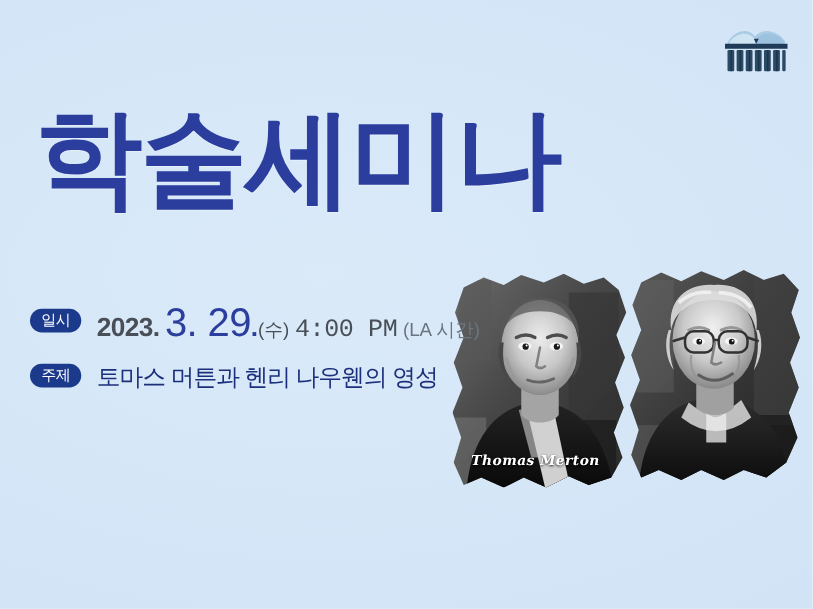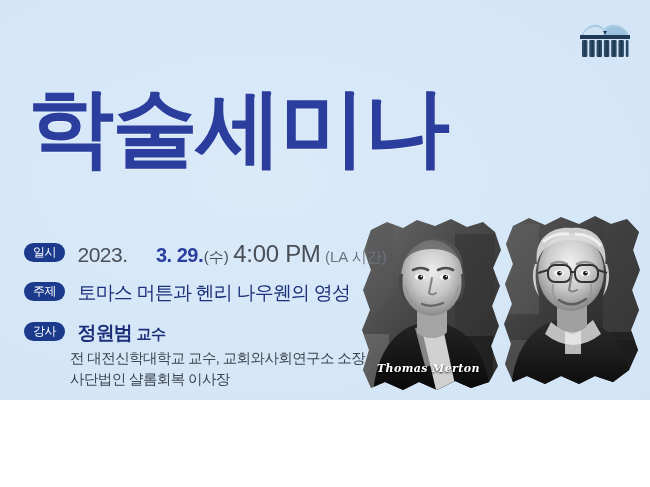--- a/index.html
+++ b/index.html
@@ -4,21 +4,21 @@
 <title>학술세미나</title>
 <style>
   * { margin:0; padding:0; box-sizing:border-box; }
   html, body {
     width:650px; height:487px;
     font-family:"Liberation Sans","DejaVu Sans",sans-serif;
     overflow:hidden;
   }
   #poster {
     position:relative;
-    width:650px; height:400px;
+    width:650px; height:487px;
     background:#d6e8f8;
     background-image:
       radial-gradient(ellipse 900px 500px at 40% 45%, #daeaf9 0%, #d2e4f6 60%, #cfe2f5 100%);
     overflow:hidden;
   }
 
   
   #logo {
     position:absolute; right:18px; top:16px;
     width:54px; height:44px;
@@ -81,25 +81,25 @@
     vertical-align:middle;
     line-height:1;
     position:relative;
     top:-2px;
   }
 
   .info-text { display:inline-block; vertical-align:middle; margin-left:8px; }
 
   
   #row-date .info-text { white-space:nowrap; }
-  .d-year { font-size:21px; color:#4a4f57; font-weight:normal; letter-spacing:-0.5px; }
-  .d-md   { font-size:20px; color:#2b3e9e; font-weight:bold; letter-spacing:-0.5px;margin-left:24px; }
+  .d-year { font-size:21px; color:#4a4f57; font-weight:bold; letter-spacing:-0.5px; }
+  .d-md   { font-size:32px; color:#2b3e9e; font-weight:normal; letter-spacing:-0.5px; }
   .d-dot  { font-size:21px; color:#2b3e9e; font-weight:bold; }
   .d-dow  { font-size:15px; color:#4a4f57; }
-  .d-time { font-size:24px; color:#4a4f57; letter-spacing:-0.3px; }
+  .d-time { font-size:20px; color:#4a4f57; letter-spacing:-0.3px;font-family:Liberation Mono, monospace; }
   .d-tz   { font-size:15px; color:#6c757f; }
 
   
   #row-subject { margin-top:12px; }
   .subject-text { font-size:19px; font-weight:normal; color:#1b2f7a; letter-spacing:-0.8px; }
 
   
   #row-speaker { margin-top:14px; }
   .sp-name { font-size:19px; font-weight:bold; color:#1b2f7a; letter-spacing:-0.8px; }
   .sp-title { font-size:15px; font-weight:bold; color:#1b2f7a; letter-spacing:-0.5px; }
@@ -304,26 +304,15 @@
         <span class="d-time">4:00 PM</span>
         <span class="d-tz">(LA 시간)</span>
       </span>
     </div>
 
     <div class="info-row" id="row-subject">
       <span class="badge">주제</span>
       <span class="info-text subject-text">토마스 머튼과 헨리 나우웬의 영성</span>
     </div>
 
-    <div class="info-row" id="row-speaker">
-      <span class="badge">강사</span>
-      <span class="info-text">
-        <span class="sp-name">정원범</span>
-        <span class="sp-title">교수</span>
-      </span>
-      <div class="sp-lines">
-        <div class="sp-line">전 대전신학대학교 교수, 교회와사회연구소 소장</div>
-        <div class="sp-line">사단법인 샬롬회복 이사장</div>
-      </div>
-    </div>
 
   </div>
 </div>
 
 </body></html>

